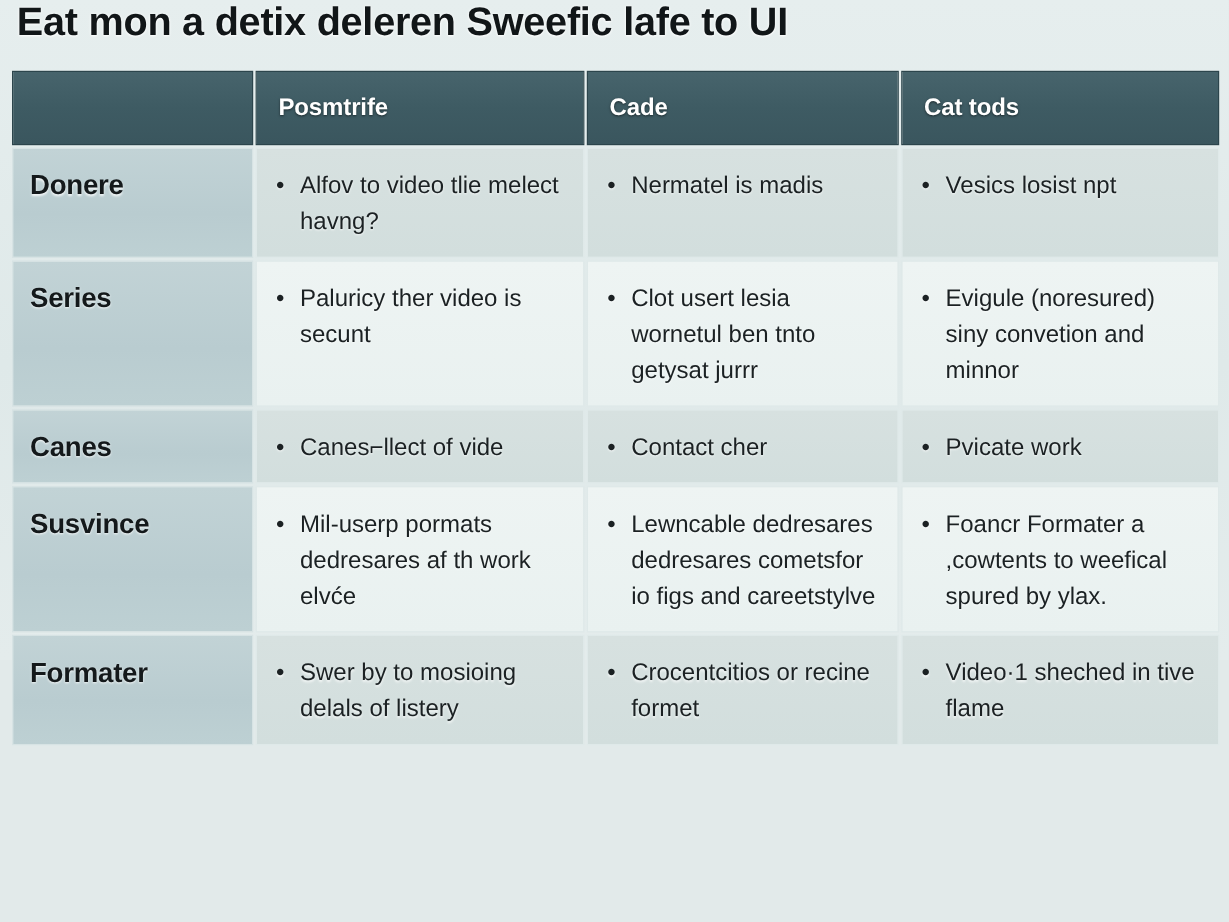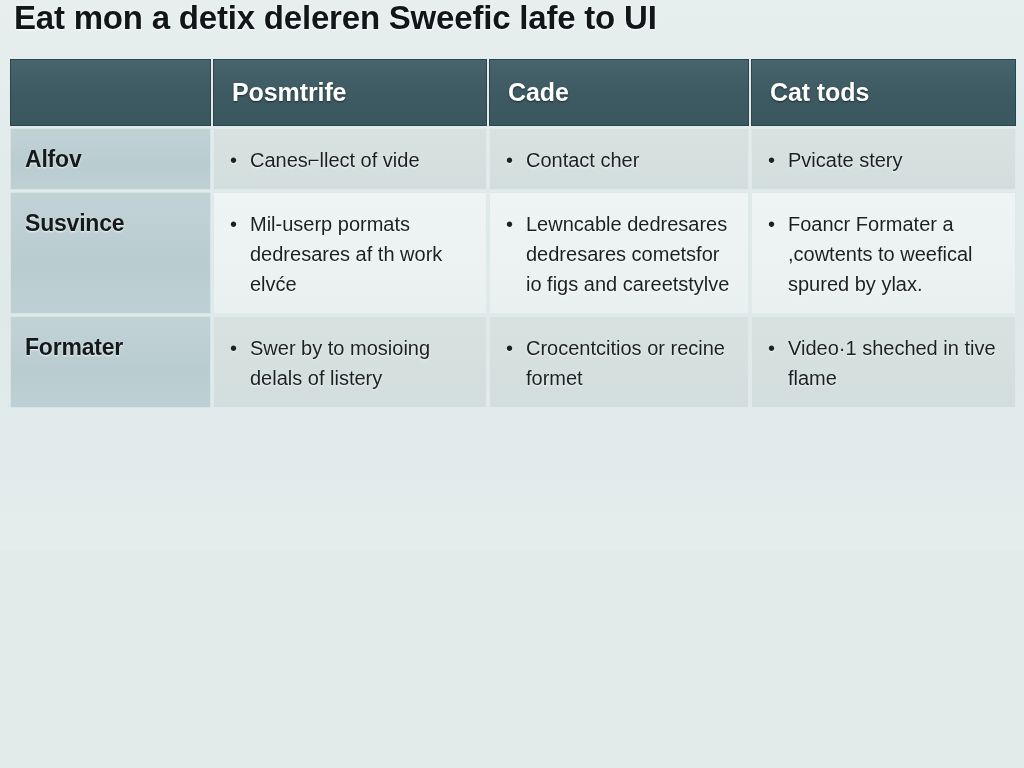--- a/index.html
+++ b/index.html
@@ -54,21 +54,21 @@
   }
 
   col.c-label  { width: 201px; }
   col.c-one    { width: 274px; }
   col.c-two    { width: 260px; }
   col.c-three  { width: 265px; }
 
   thead th {
     background: linear-gradient(180deg, #47646c 0%, #3e5b63 50%, #3a565e 100%);
     color: #ffffff;
-    font-size: 25px;
+    font-size: 20px;
     font-weight: bold;
     text-align: left;
     padding: 18px 16px 18px 18px;
     height: 62px;
     box-sizing: border-box;
     vertical-align: middle;
     border: 1px solid #2c454c;
     text-shadow: 0 1px 2px rgba(0,0,0,0.55);
     letter-spacing: -0.1px;
     white-space: nowrap;
@@ -147,34 +147,70 @@
       <thead>
         <tr>
           <th class="corner"></th>
           <th>Posmtrife</th>
           <th>Cade</th>
           <th>Cat tods</th>
         </tr>
       </thead>
       <tbody id="tbody">
           <tr class="band-dark">
-            <th class="rowlabel">Alfov</th>
+            <th class="rowlabel">Donere</th>
+            <td class="cell">
+              <ul class="bullets">
+                <li>Alfov to video tlie melect havng?</li>
+              </ul>
+            </td>
+            <td class="cell">
+              <ul class="bullets">
+                <li>Nermatel is madis</li>
+              </ul>
+            </td>
+            <td class="cell">
+              <ul class="bullets">
+                <li>Vesics losist npt</li>
+              </ul>
+            </td>
+          </tr>
+          <tr class="band-light">
+            <th class="rowlabel">Series</th>
+            <td class="cell">
+              <ul class="bullets">
+                <li>Paluricy ther video is secunt</li>
+              </ul>
+            </td>
+            <td class="cell">
+              <ul class="bullets">
+                <li>Clot usert lesia wornetul ben tnto getysat jurrr</li>
+              </ul>
+            </td>
+            <td class="cell">
+              <ul class="bullets">
+                <li>Evigule (noresured) siny convetion and minnor</li>
+              </ul>
+            </td>
+          </tr>
+          <tr class="band-dark">
+            <th class="rowlabel">Canes</th>
             <td class="cell">
               <ul class="bullets">
                 <li>Canes⌐llect of vide</li>
               </ul>
             </td>
             <td class="cell">
               <ul class="bullets">
                 <li>Contact cher</li>
               </ul>
             </td>
             <td class="cell">
               <ul class="bullets">
-                <li>Pvicate stery</li>
+                <li>Pvicate work</li>
               </ul>
             </td>
           </tr>
           <tr class="band-light">
             <th class="rowlabel">Susvince</th>
             <td class="cell">
               <ul class="bullets">
                 <li>Mil-userp pormats dedresares af th work elvće</li>
               </ul>
             </td>

